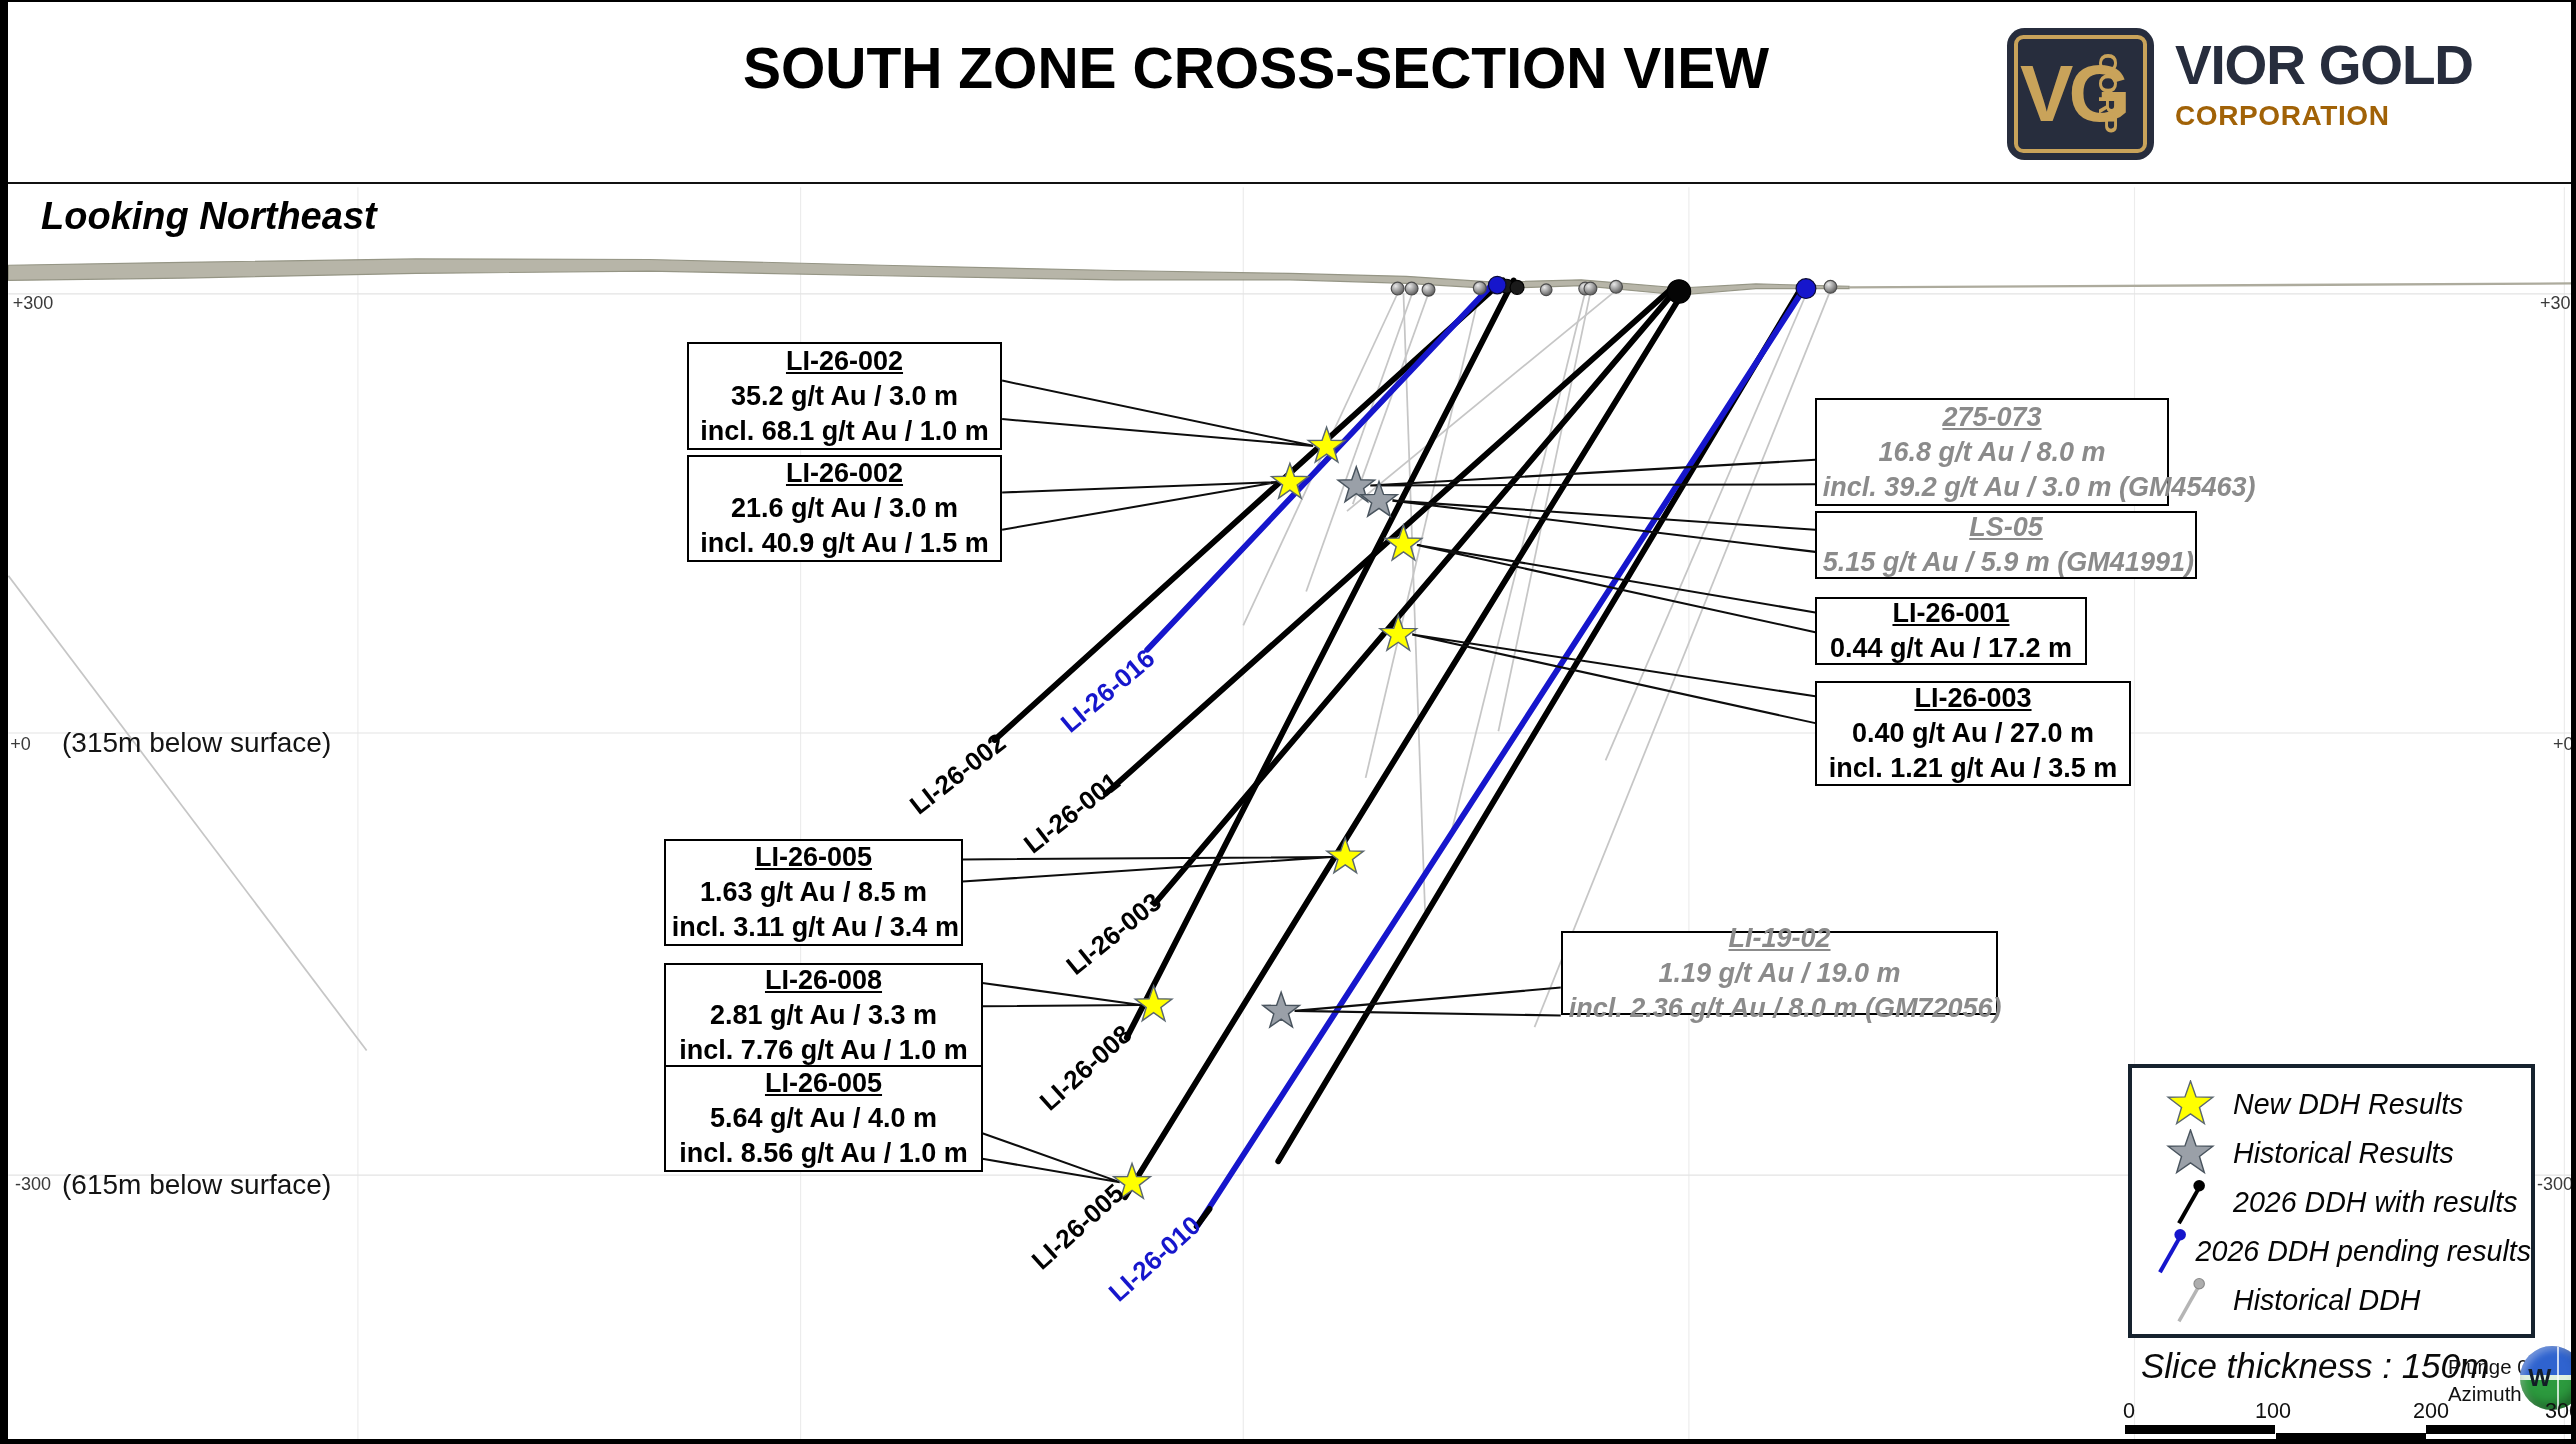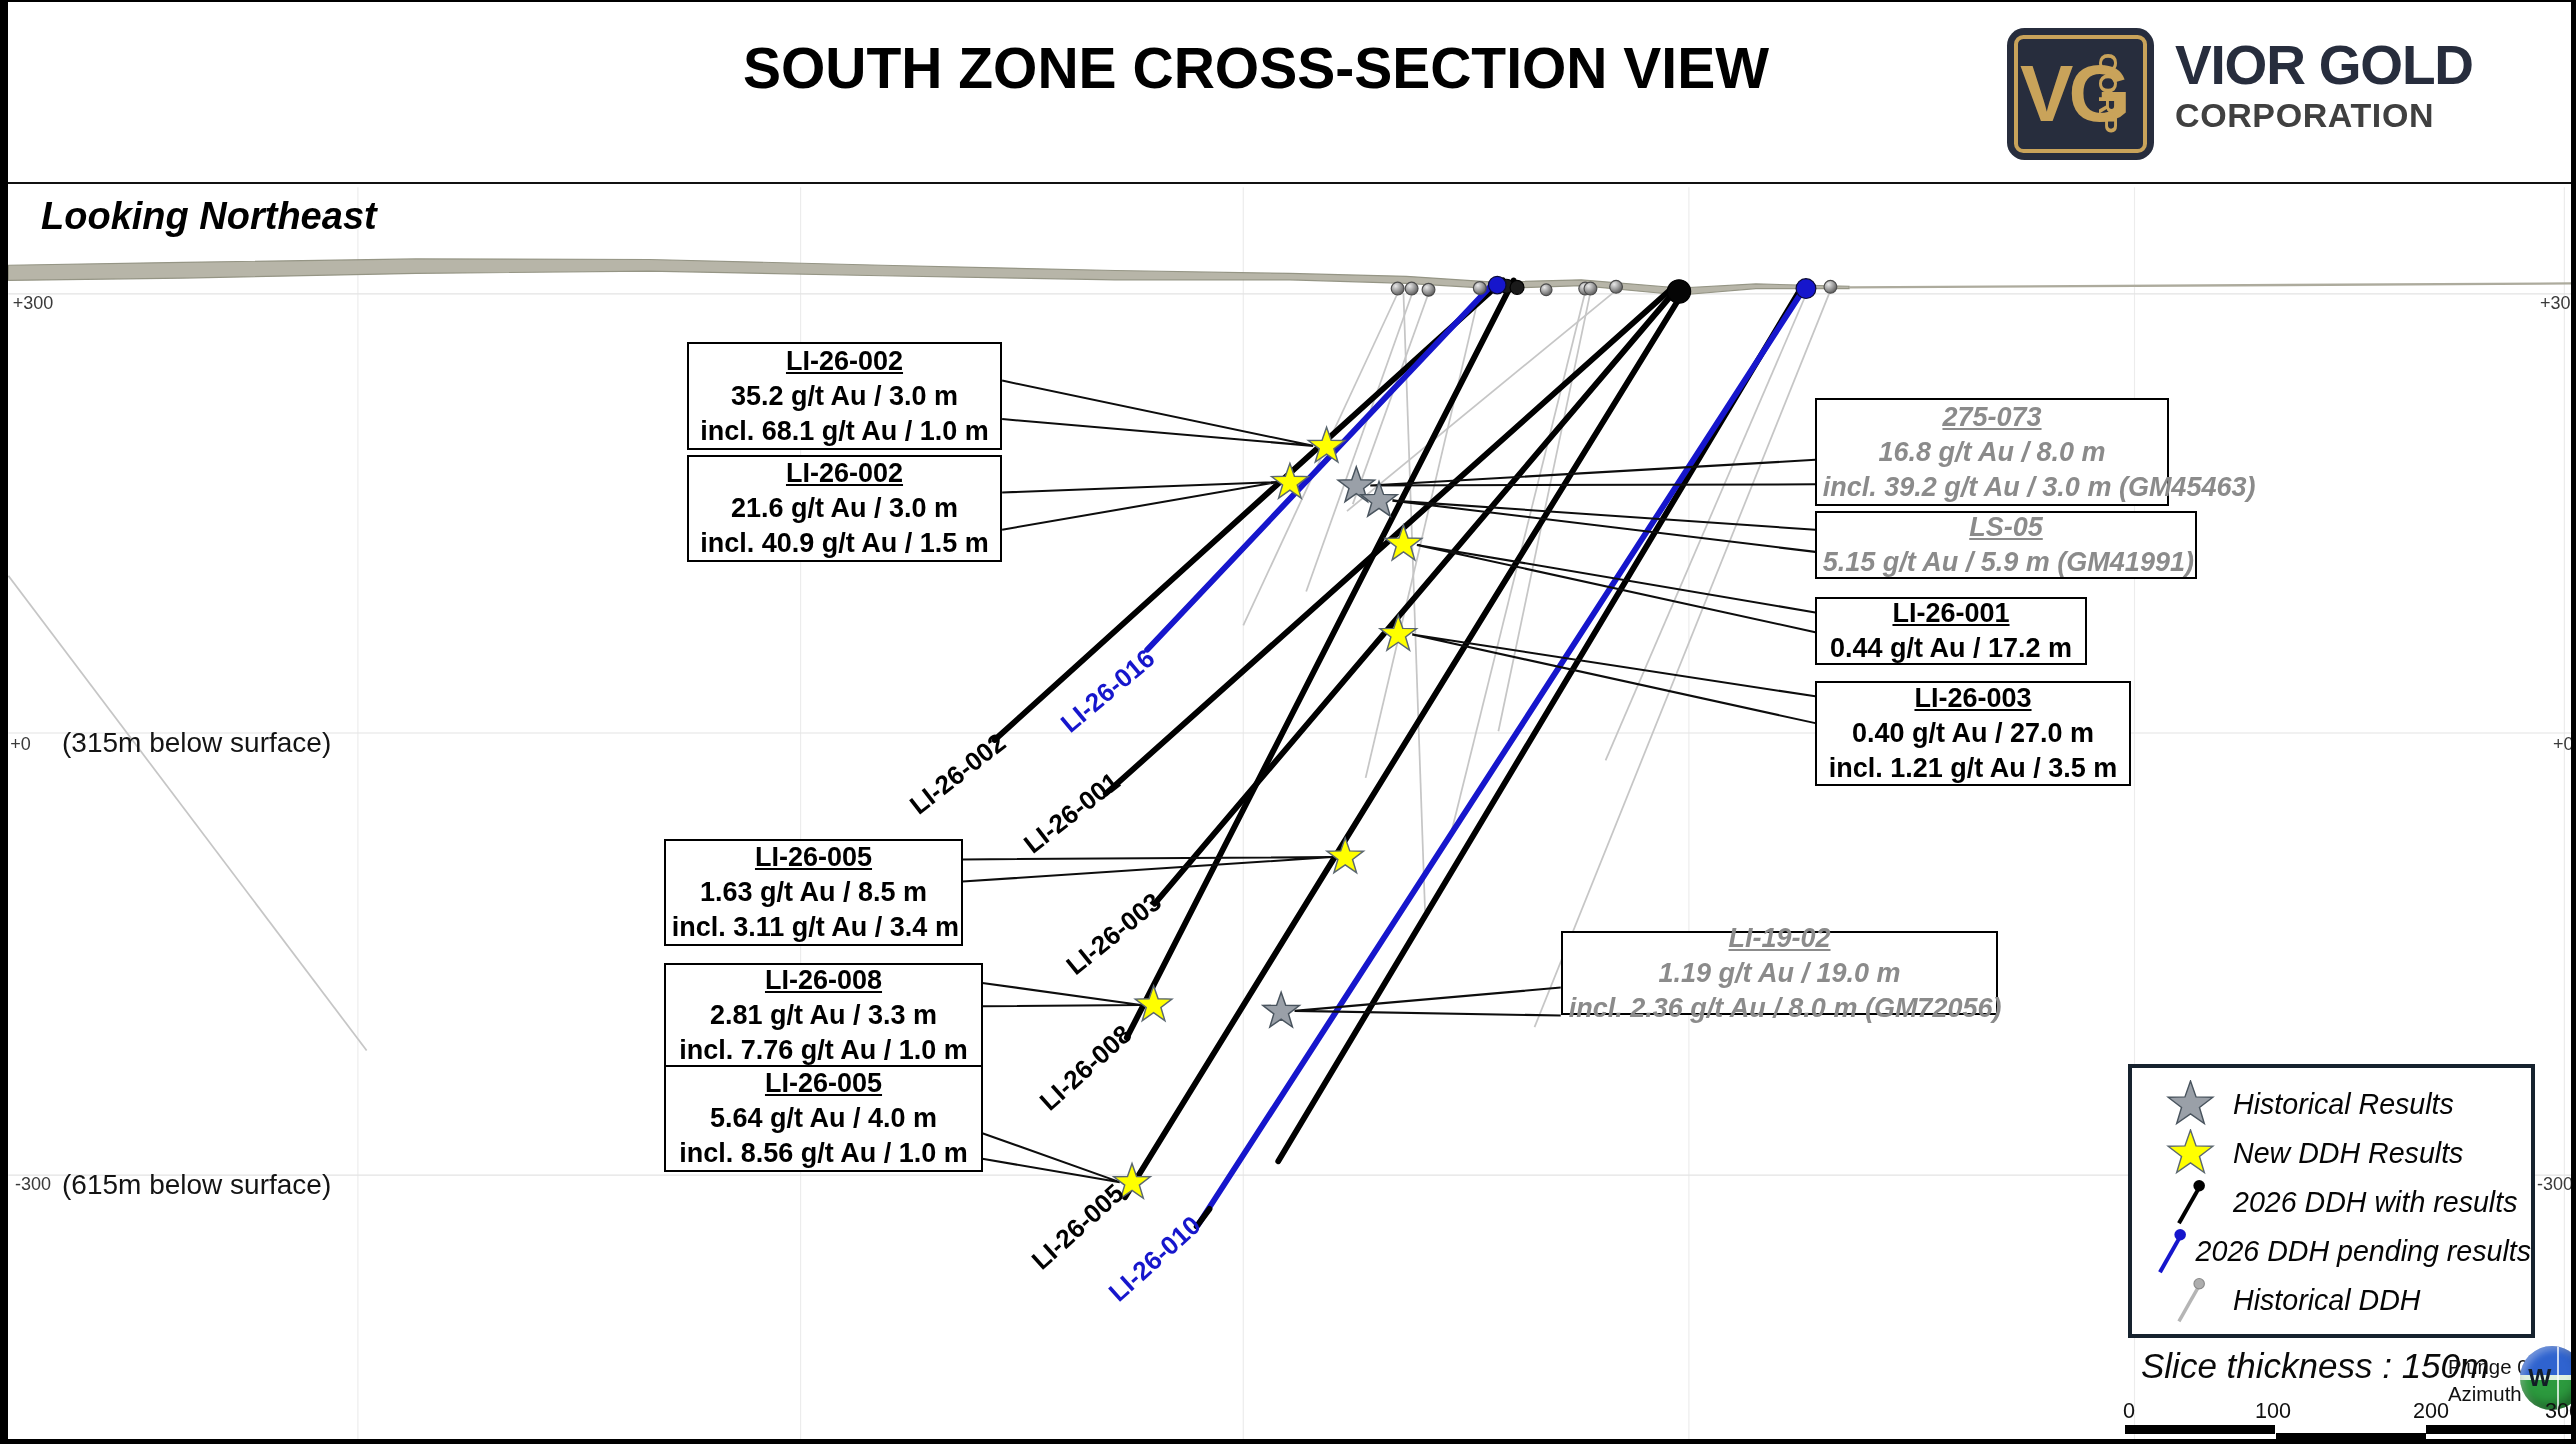--- a/index.html
+++ b/index.html
@@ -22,21 +22,21 @@
   
   .logo{left:1999px; top:26px; display:flex; align-items:flex-start; gap:21px;}
   .badge{width:147px; height:132px; background:#272d3d; border-radius:17.5px; position:relative;
          display:flex; align-items:center; justify-content:center;}
   .badge:before{content:""; position:absolute; inset:7px; border:4.1px solid #c9a35a; border-radius:9.3px;}
   .badge-vg{color:#c9a35a; font-size:80px; font-weight:800; letter-spacing:-4.7px; margin-left:-15px; margin-top:0;}
   .badge-corp{position:absolute; right:4.7px; top:50%; transform:translateY(-50%) rotate(90deg);
               color:#c9a35a; font-size:26px; font-weight:800; letter-spacing:1.7px;}
   .wordmark{display:flex; flex-direction:column; margin-top:8.2px;}
   .wm1{font-size:55px; font-weight:800; color:#272d3d; letter-spacing:-1.2px; line-height:59px; white-space:nowrap;}
-  .wm2{font-size:34px; font-weight:800; color:#404040; letter-spacing:0.6px; line-height:41px;}
+  .wm2{font-size:28px; font-weight:800; color:#a16207; letter-spacing:0.6px; line-height:41px;}
 
   
   .elev{font-size:18px; color:#3a3a3a; white-space:nowrap;}
   .depthnote{font-size:28px; color:#141414; white-space:nowrap;}
 
   
   .abox{box-sizing:border-box; background:#fff; border:2.9px solid #000; text-align:center;
         display:flex; flex-direction:column; justify-content:center; padding:2.3px 5.8px; z-index:5;}
   .abox .ah{font-size:27px; font-weight:700; text-decoration:underline; line-height:35px; white-space:nowrap;}
   .abox .al{font-size:27px; font-weight:700; line-height:35px; white-space:nowrap;}
@@ -256,32 +256,32 @@
   <div class="abs dlabel" style="left:1064px;top:811px;--rot:-38deg">LI-26-001</div>
   <div class="abs dlabel" style="left:1106px;top:932px;--rot:-39deg">LI-26-003</div>
   <div class="abs dlabel" style="left:1078px;top:1066px;--rot:-42deg">LI-26-008</div>
   <div class="abs dlabel" style="left:1070px;top:1225px;--rot:-42deg">LI-26-005</div>
   <div class="abs dlabel blue" style="left:1147px;top:1257px;--rot:-42deg">LI-26-010</div>
 
   <div class="abs legend">
     <div class="lrow">
       <span class="lsym">
           <svg width="61" height="49" viewBox="-52 -42 104 84">
+        <use href="#star" fill="#ffff00" stroke="#5b6770" stroke-width="2" transform="scale(1.22)"></use>
+          </svg>
+        </span>
+      <span class="llabel">New DDH Results</span>
+    </div>
+    <div class="lrow">
+      <span class="lsym">
+          <svg width="61" height="49" viewBox="-52 -42 104 84">
         <use href="#star" fill="#9aa0a8" stroke="#49545e" stroke-width="2" transform="scale(1.22)"></use>
           </svg>
         </span>
       <span class="llabel">Historical Results</span>
-    </div>
-    <div class="lrow">
-      <span class="lsym">
-          <svg width="61" height="49" viewBox="-52 -42 104 84">
-        <use href="#star" fill="#ffff00" stroke="#5b6770" stroke-width="2" transform="scale(1.22)"></use>
-          </svg>
-        </span>
-      <span class="llabel">New DDH Results</span>
     </div>
     <div class="lrow">
       <span class="lsym">
           <svg width="37" height="49" viewBox="0 0 64 84">
         <line x1="12" y1="78" x2="46" y2="18" stroke="#000" stroke-width="7"></line>
             <circle cx="47" cy="13" r="10" fill="#000"></circle>
           </svg>
         </span>
       <span class="llabel">2026 DDH with results</span>
     </div>

